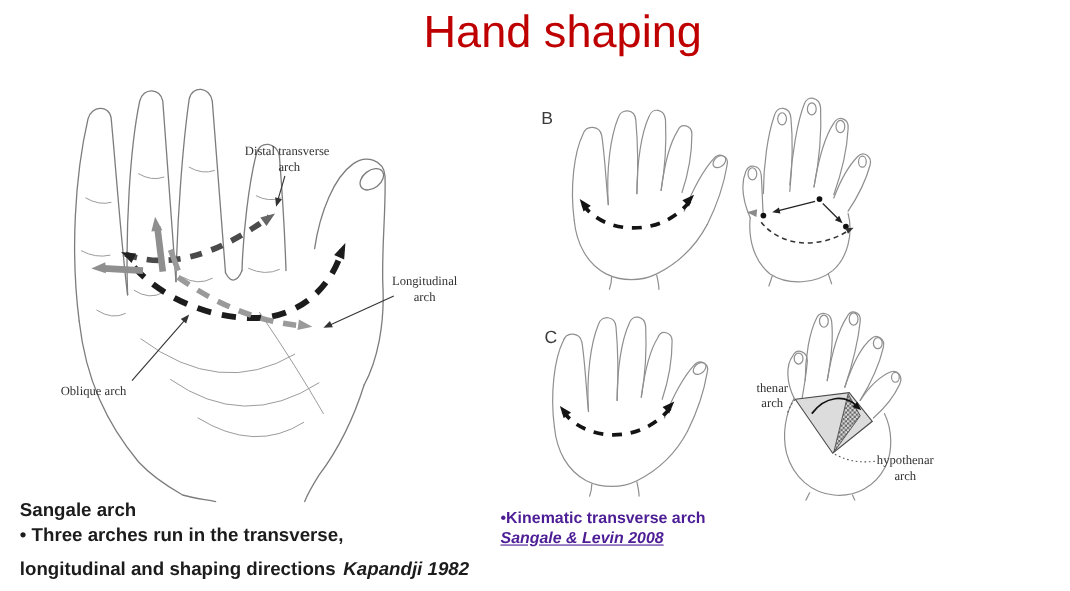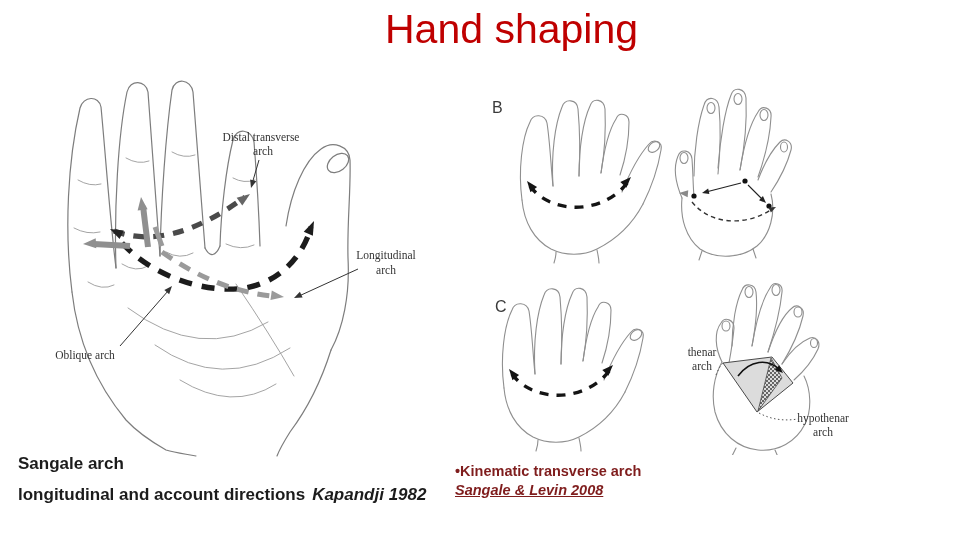--- a/index.html
+++ b/index.html
@@ -15,21 +15,21 @@
   .fig-left{left:0;top:60px;}
   .fig-right{left:470px;top:80px;}
   .notes-left{
     position:absolute;left:18px;top:452px;width:445px;
     color:#1c1c1c;font-weight:bold;font-size:17px;line-height:23px;
   }
   .notes-left .gap{margin-top:8px;}
   .notes-left i{font-style:italic;margin-left:7px;}
   .notes-right{
     position:absolute;left:455px;top:462px;width:510px;
-    color:#7f1d1d;font-weight:bold;font-size:14.5px;line-height:18.5px;
+    color:#4c1d95;font-weight:bold;font-size:14.5px;line-height:18.5px;
   }
   .notes-right i{font-style:italic;text-decoration:underline;}
   svg text.serif-label{font-family:"Liberation Serif",serif;fill:#333;font-size:11.5px;}
   svg text.panel-letter{font-family:"Liberation Sans",sans-serif;fill:#3a3a3a;font-size:16px;}
   .outline{fill:none;stroke:#7d7d7d;stroke-width:1.2;stroke-linecap:round;stroke-linejoin:round;}
   .outline-light{fill:none;stroke:#8f8f8f;stroke-width:1.1;stroke-linecap:round;stroke-linejoin:round;}
   .crease{fill:none;stroke:#9a9a9a;stroke-width:0.9;stroke-linecap:round;}
   .thinarrow{fill:none;stroke:#333;stroke-width:1;}
 </style>
 </head>
@@ -181,19 +181,20 @@
   </g>
 
   <text class="serif-label" x="232" y="276" text-anchor="middle">thenar</text>
   <text class="serif-label" x="232" y="290" text-anchor="middle">arch</text>
   <text class="serif-label" x="353" y="342" text-anchor="middle">hypothenar</text>
   <text class="serif-label" x="353" y="356" text-anchor="middle">arch</text>
 </svg>
 
 <div class="notes-left">
   <div>Sangale arch</div>
-  <div class="gap"><span>longitudinal and account directions</span><i>Kapandji 1982</i></div>
+  <div>• Three arches run in the transverse,</div>
+  <div class="gap"><span>longitudinal and shaping directions</span><i>Kapandji 1982</i></div>
 </div>
 
 <div class="notes-right">
   <div>•Kinematic transverse arch</div>
   <div><i>Sangale &amp; Levin 2008</i></div>
 </div>
 
 </body></html>

